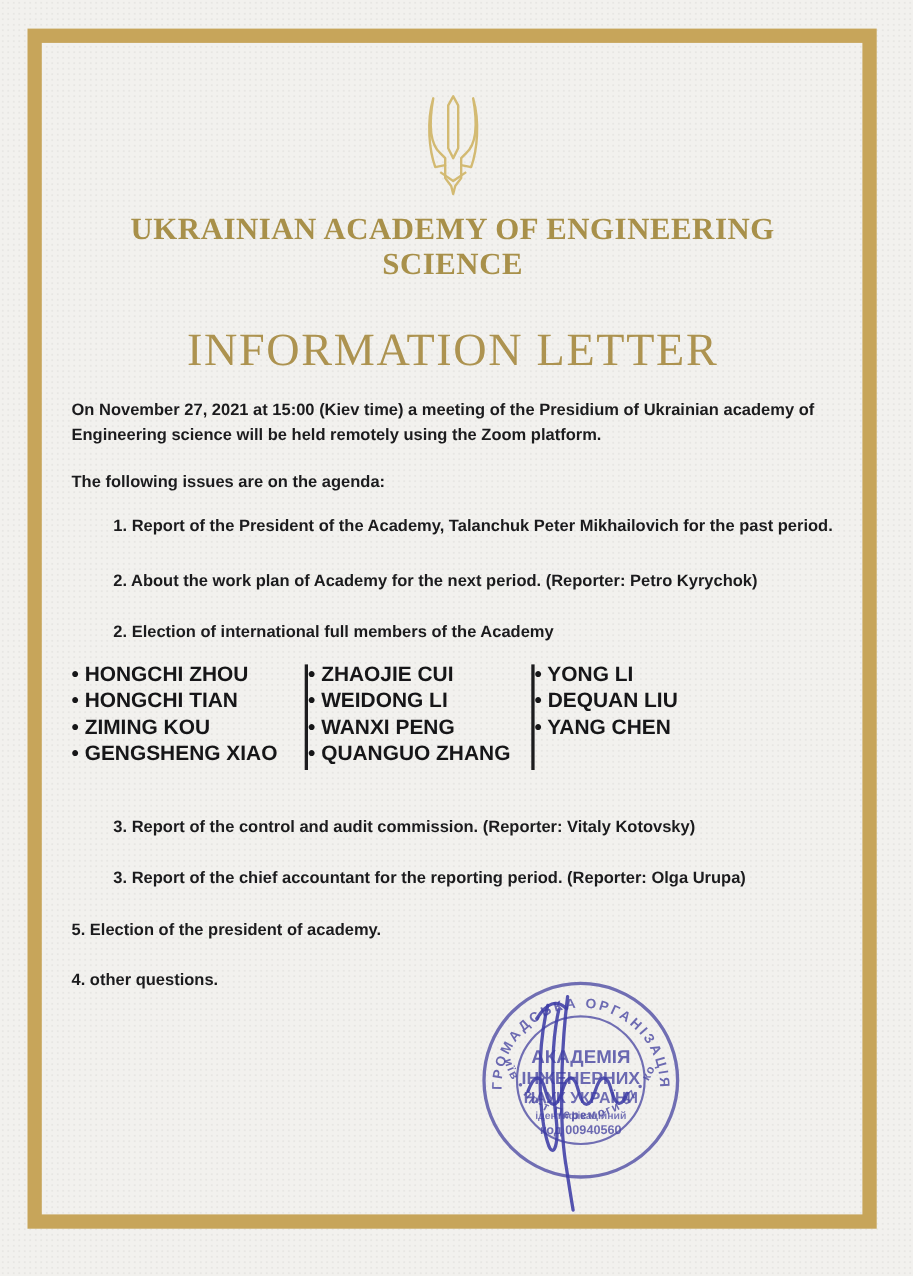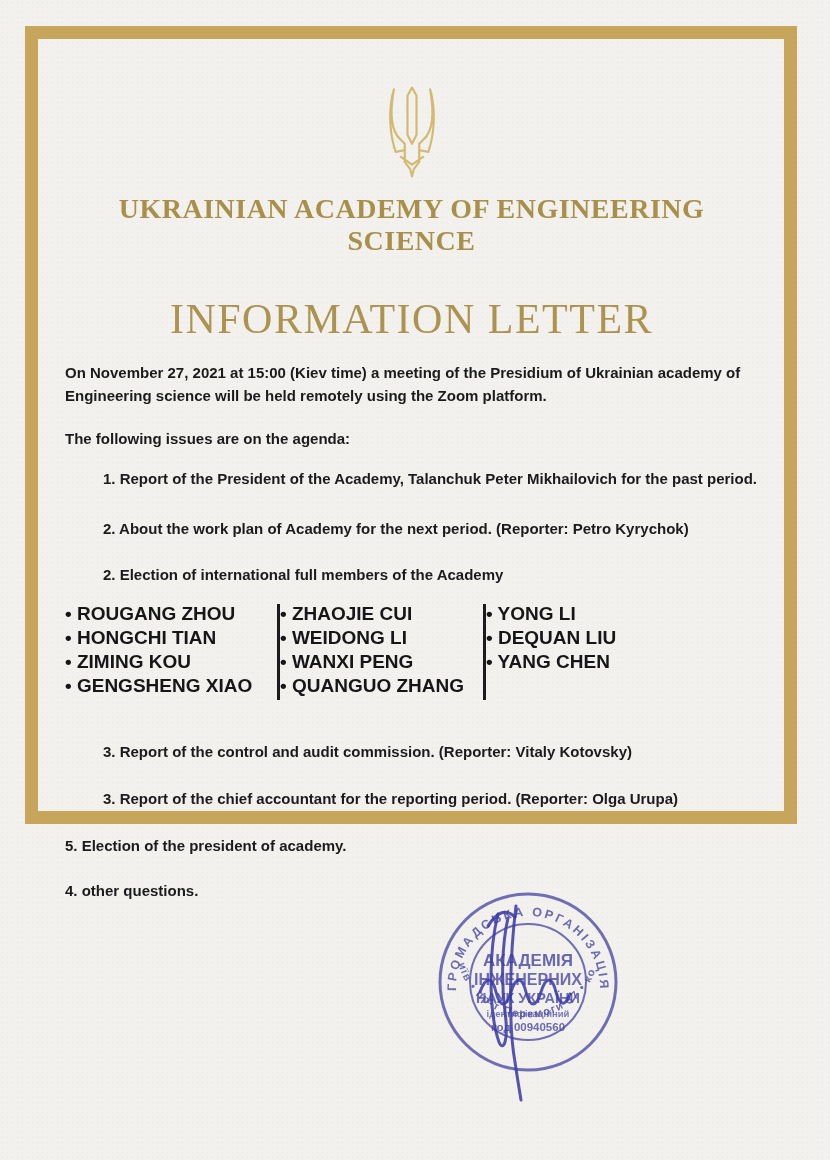--- a/index.html
+++ b/index.html
@@ -4,21 +4,21 @@
 <style>
   html,body{margin:0;padding:0;background:#e9e8e6;}
   .canvas{
     position:relative;width:830px;height:1160px;margin:0 auto;overflow:hidden;
     background-color:#f2f1ee;
     background-image:radial-gradient(#e7e6e3 0.9px, transparent 0.9px);
     background-size:5px 5px;
     font-family:"Liberation Sans","DejaVu Sans",sans-serif;
   }
   .frame{
-    position:absolute;left:25px;top:26px;width:772px;height:798px;
+    position:absolute;left:25px;top:26px;width:772px;height:1091px;
     box-sizing:border-box;border:13px solid #c7a55a;
   }
   .content{padding:0 26px 0 27px;}
   .emblem{display:block;margin:44px auto 0;width:58px;height:98px;}
   .academy-name{
     margin:12px 0 0;text-align:center;
     font-family:"Liberation Serif","DejaVu Serif",serif;
     font-weight:700;font-size:28px;letter-spacing:.5px;color:#a8904a;
   }
   .letter-title{
@@ -93,21 +93,21 @@
       <p class="bp agenda-heading">The following issues are on the agenda:</p>
 
       <p class="bp mt0 indent">1. Report of the President of the Academy, Talanchuk Peter Mikhailovich for the past period.</p>
 
       <p class="bp mt27 indent">2. About the work plan of Academy for the next period. (Reporter: Petro Kyrychok)</p>
 
       <p class="bp mt23 indent">2. Election of international full members of the Academy</p>
 
       <div class="members">
         <ul class="col-1">
-          <li>ROUGANG ZHOU</li>
+          <li>HONGCHI ZHOU</li>
           <li>HONGCHI TIAN</li>
           <li>ZIMING KOU</li>
           <li>GENGSHENG XIAO</li>
         </ul>
         <div class="vdiv"></div>
         <ul class="col-2">
           <li>ZHAOJIE CUI</li>
           <li>WEIDONG LI</li>
           <li>WANXI PENG</li>
           <li>QUANGUO ZHANG</li>

